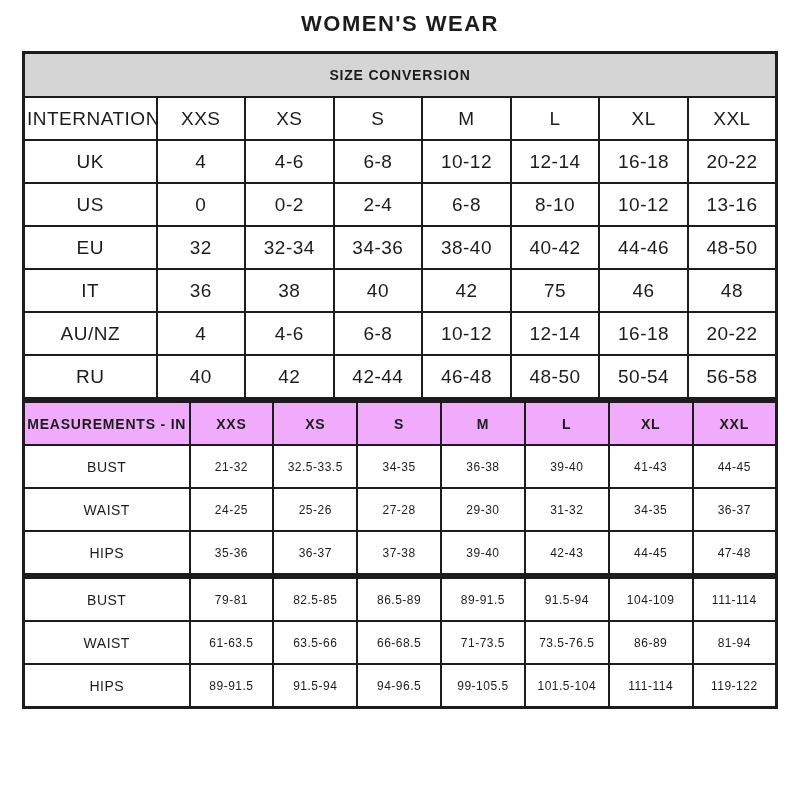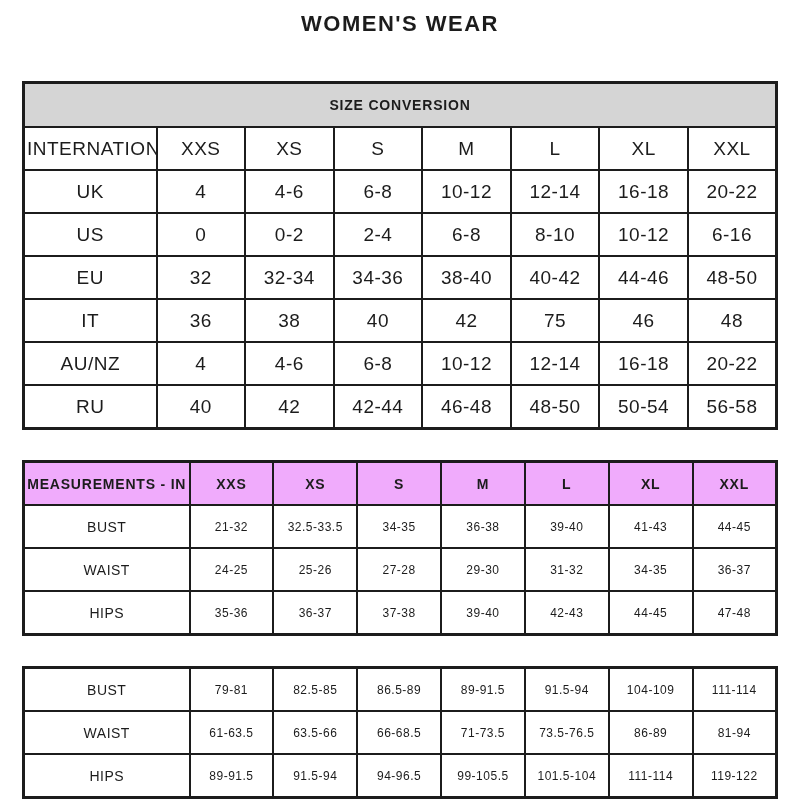--- a/index.html
+++ b/index.html
@@ -31,21 +31,20 @@
     border: 2px solid #1c1c1c;
     text-align: center;
     vertical-align: middle;
     letter-spacing: 0.5px;
     padding: 0 2px;
     overflow: hidden;
     white-space: nowrap;
   }
   table.tbl {
     border: 3px solid #1c1c1c;
-    margin-top: 30px;
   }
   
   .t1 td { height: 41px; font-size: 19px; font-weight: 500; }
   .t1 .band {
     height: 42px;
     background: #d5d5d5;
     font-weight: bold;
     font-size: 14px;
     letter-spacing: 0.8px;
   }
@@ -98,21 +97,21 @@
     <td>20-22</td>
   </tr>
   <tr>
     <td>US</td>
     <td>0</td>
     <td>0-2</td>
     <td>2-4</td>
     <td>6-8</td>
     <td>8-10</td>
     <td>10-12</td>
-    <td>6-16</td>
+    <td>13-16</td>
   </tr>
   <tr>
     <td>EU</td>
     <td>32</td>
     <td>32-34</td>
     <td>34-36</td>
     <td>38-40</td>
     <td>40-42</td>
     <td>44-46</td>
     <td>48-50</td>

